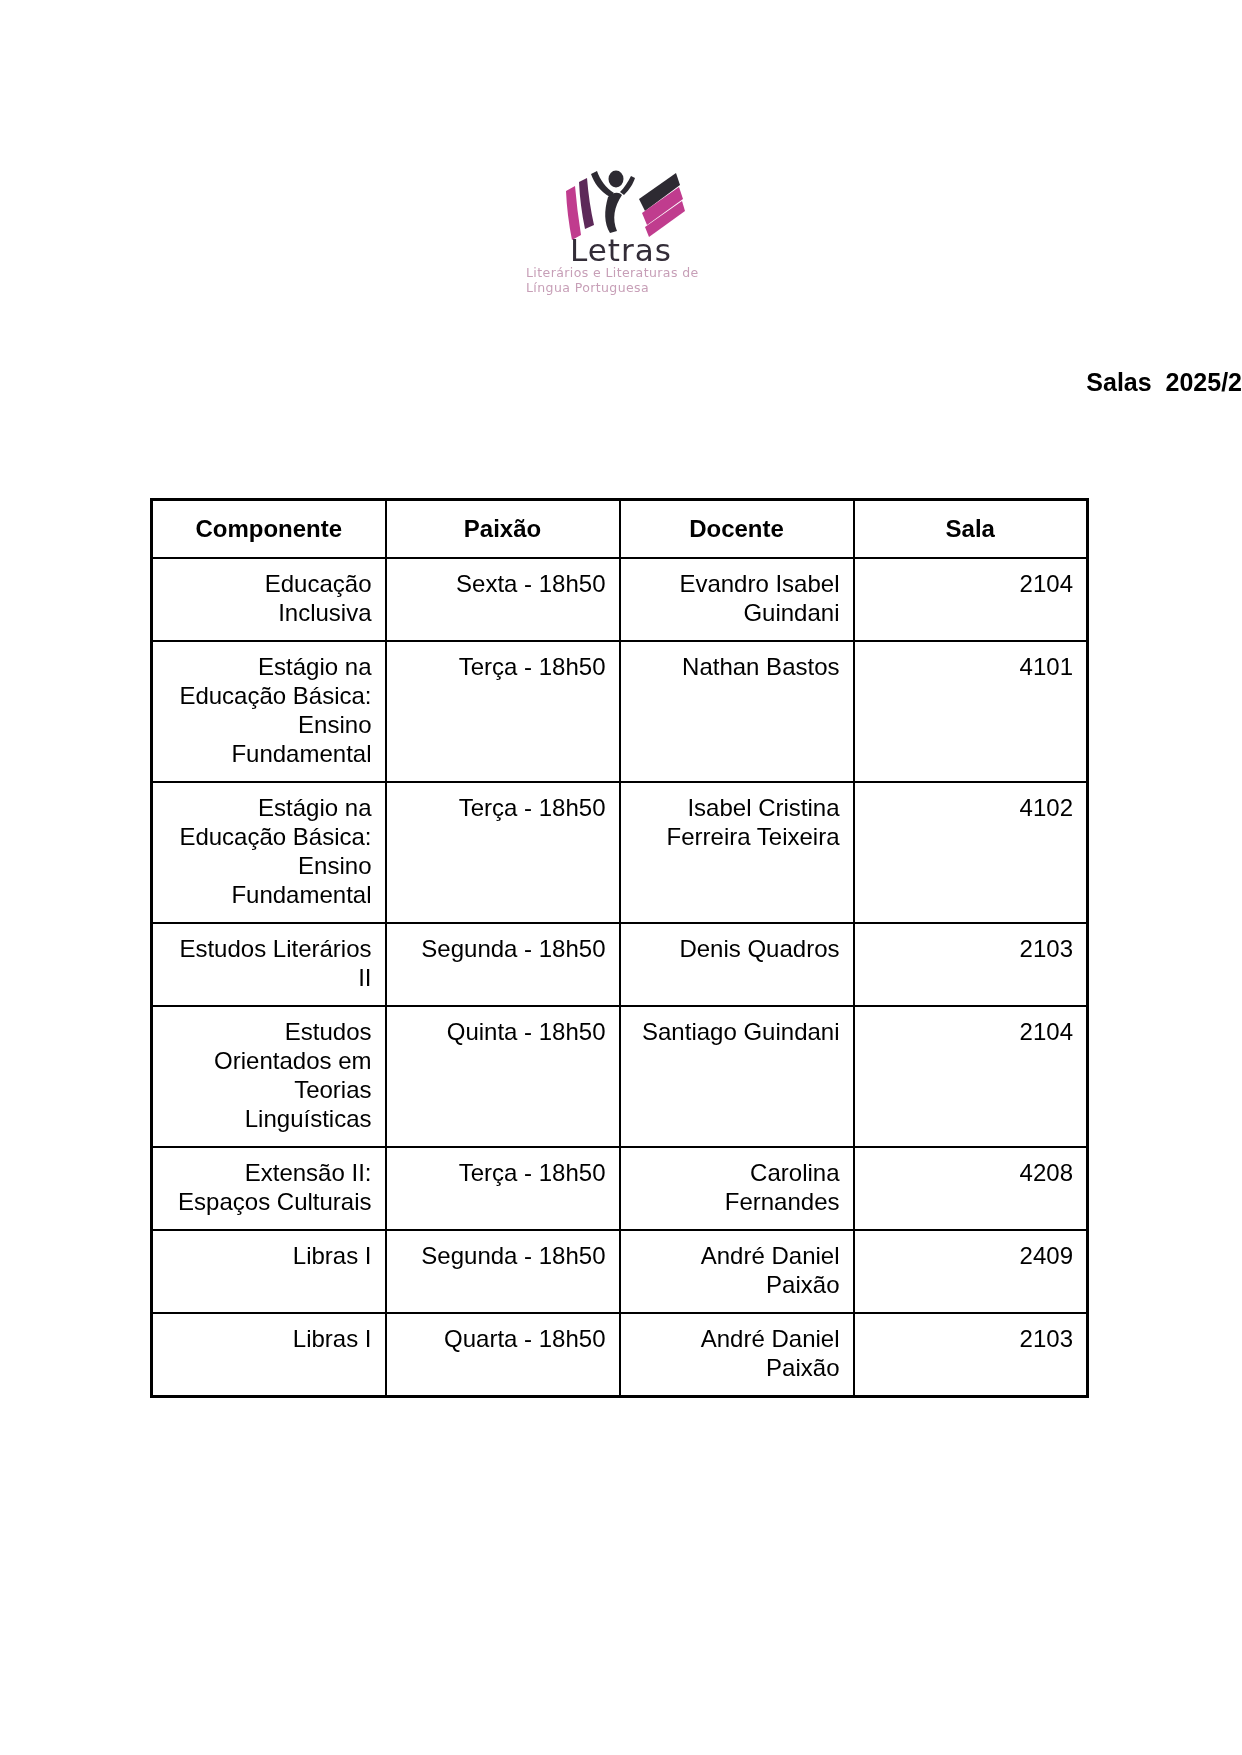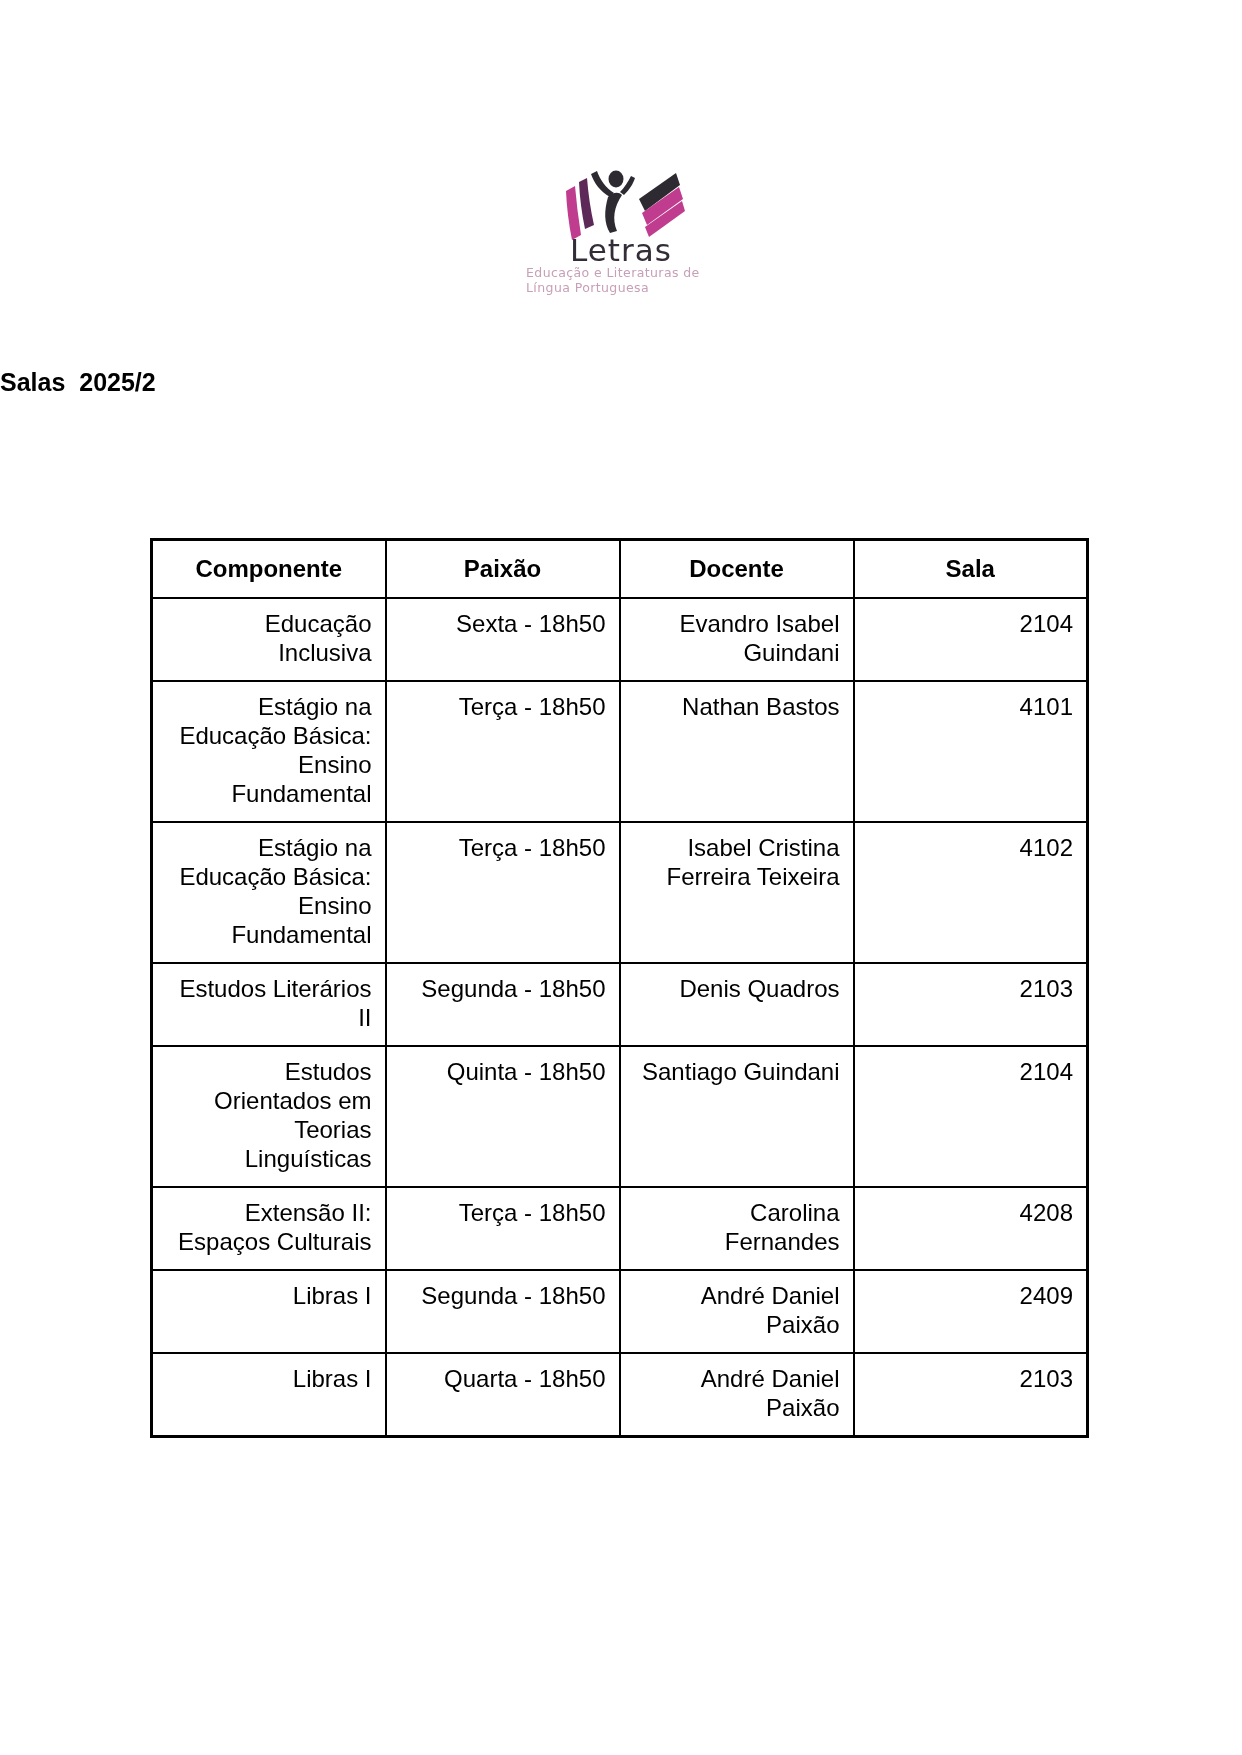--- a/index.html
+++ b/index.html
@@ -17,25 +17,25 @@
   }
   .logo svg{display:block;margin:0 auto;}
   .logo-sub{
     font-size:12.5px;line-height:15px;color:#c79fb7;letter-spacing:.4px;
     font-family:"DejaVu Sans",sans-serif;
   }
 
   
   .doc-title{
     position:absolute;top:368px;left:0;width:100%;
-    text-align:left;font-size:25px;font-weight:bold;white-space:pre;
+    text-align:right;font-size:25px;font-weight:bold;white-space:pre;
   }
 
   
-  .table-wrap{position:absolute;top:498px;left:150px;width:972px;margin-top:40px;}
+  .table-wrap{position:absolute;top:498px;left:150px;width:972px;}
   table.salas{
     border-collapse:collapse;table-layout:fixed;width:936px;
     border:3px solid #000;
     font-size:24px;
   }
   table.salas col{width:234px;}
   table.salas th{
     border:2px solid #000;height:56px;vertical-align:middle;
     text-align:center;font-weight:bold;font-size:24px;padding:0 6px;
   }
@@ -66,21 +66,21 @@
 
       <text x="75" y="96" text-anchor="middle" font-size="31" letter-spacing="1" fill="#332d38" font-family="DejaVu Sans, sans-serif">Letras</text>
 
       <g>
         <ellipse cx="70" cy="14" rx="7.5" ry="8.5" fill="#2d2a32"></ellipse>
         <path d="M64,32 C54,26 48,18 45,9 L51,6 C54,15 60,23 68,28 Z" fill="#2d2a32"></path>
         <path d="M62,32 C58,46 58,58 64,68 L71,66 C66,54 68,42 76,30 C72,26 66,28 62,32 Z" fill="#2d2a32"></path>
         <path d="M78,30 C84,24 87,19 89,13 L85,11 C82,17 78,23 74,27 Z" fill="#2d2a32"></path>
       </g>
     </svg>
-    <div class="logo-sub">Educação e Literaturas de</div>
+    <div class="logo-sub">Literários e Literaturas de</div>
     <div class="logo-sub">Língua Portuguesa</div>
   </div>
 
   <div class="doc-title">Salas  2025/2</div>
 
   <div class="table-wrap">
     <table class="salas">
       <colgroup>
         <col>
           <col>

